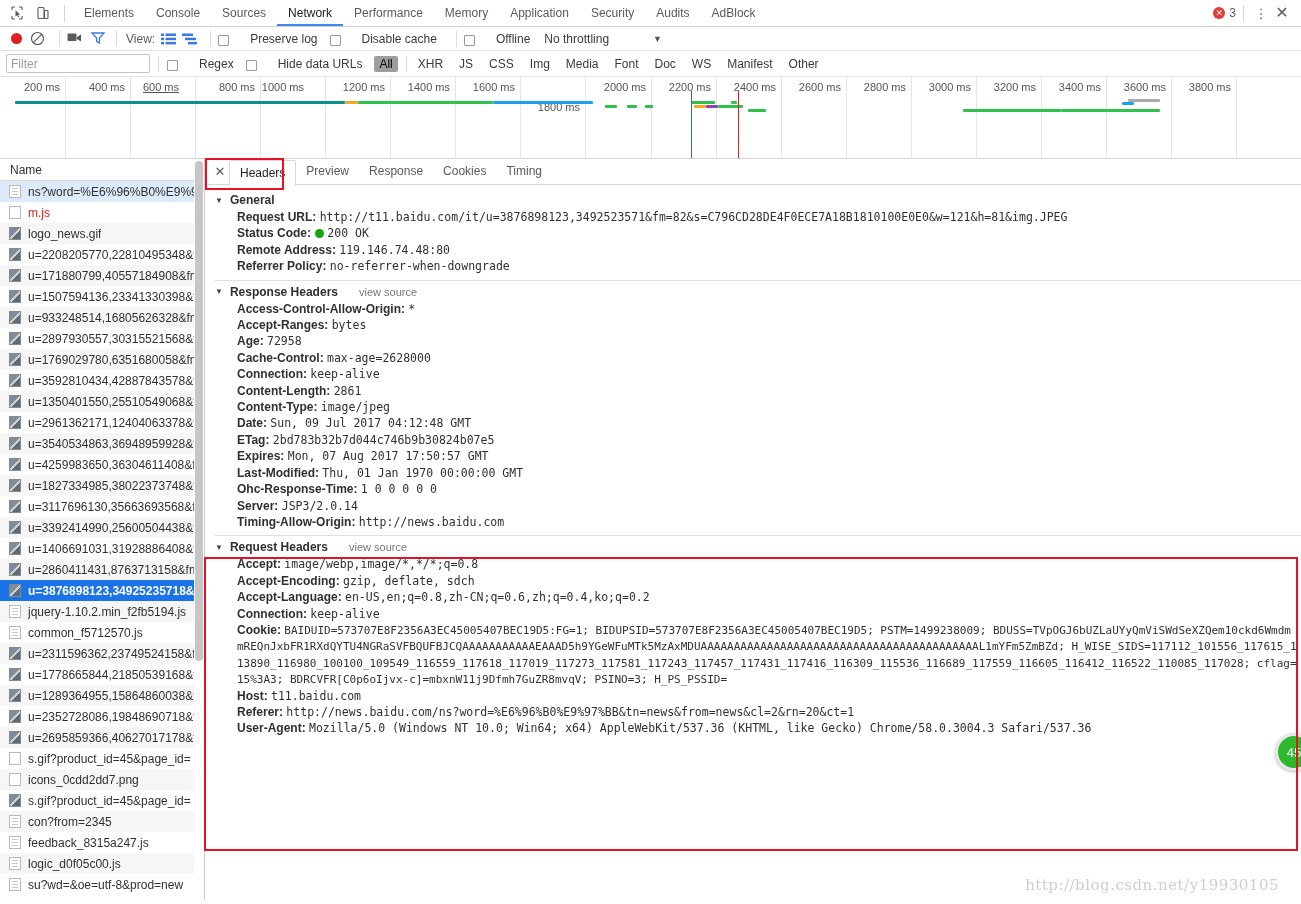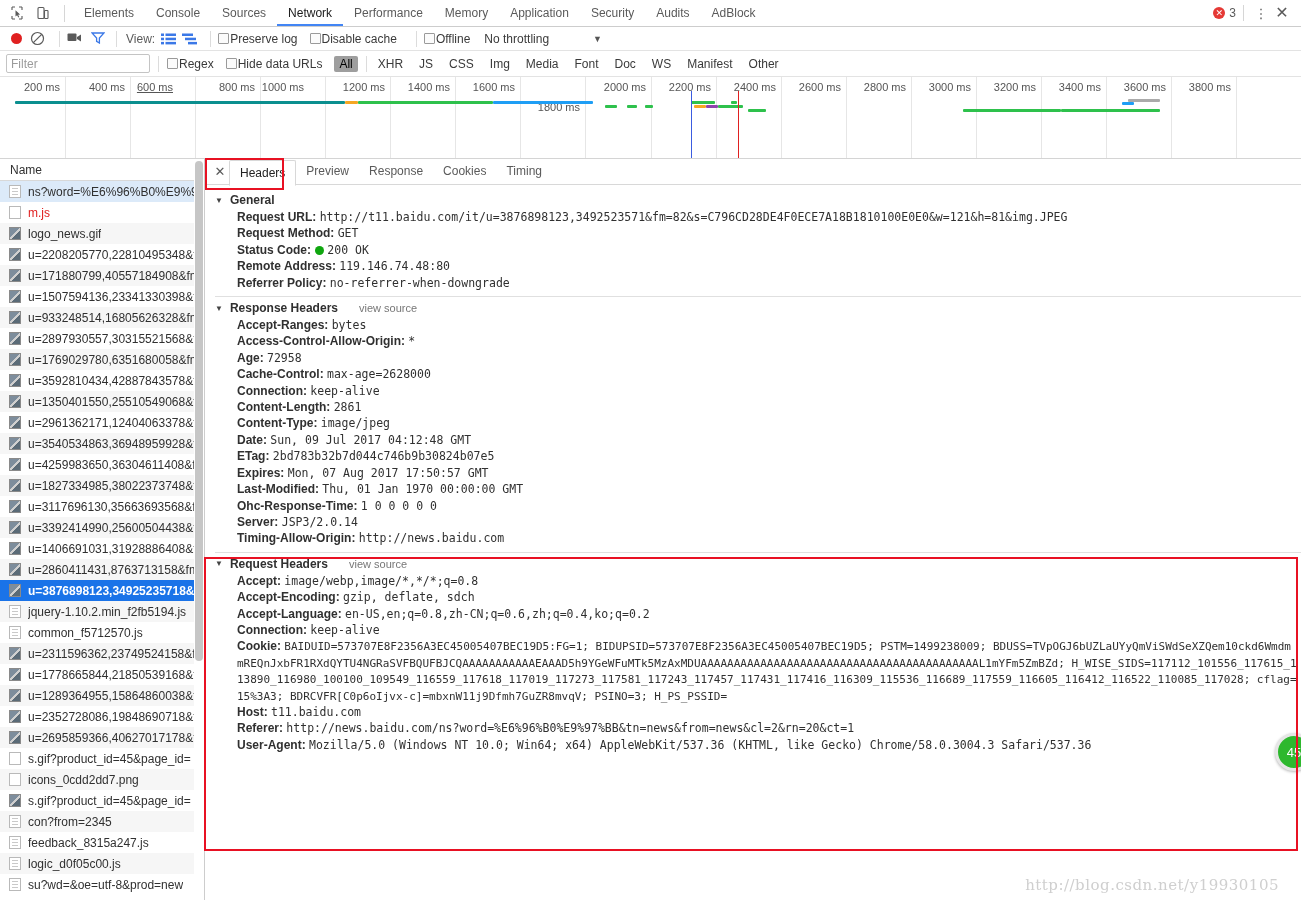--- a/index.html
+++ b/index.html
@@ -45,21 +45,21 @@
     height:24px; display:flex; align-items:center; gap:0;
     border-bottom:1px solid #e3e3e3; padding:0 6px; background:#fff;
   }
   .rec-dot { width:11px;height:11px;border-radius:50%;background:#e02020;margin:0 8px 0 5px;}
   .clear-ico { width:16px;height:16px;margin-right:6px;color:#5a5a5a;}
   .tbl-sep { width:1px;height:16px;background:#dcdcdc;margin:0 7px; }
   .cam-ico { color:#5a5a5a; margin-right:9px; }
   .filt-ico { color:#3b78e7; margin-right:4px; }
   .tb-label { color:#5a5a5a; margin:0 6px 0 2px; }
   .viewbtn { color:#3b78e7; margin-right:6px; display:inline-flex; }
-  .cbwrap { display:flex;align-items:center;gap:1px;color:#3a3a3a;margin-right:12px;}
+  .cbwrap { display:flex;align-items:flex-end;gap:21px;color:#3a3a3a;margin-right:12px;}
   .cb {
     width:11px;height:11px;border:1px solid #9a9a9a;border-radius:1px;background:#fbfbfb;
     display:inline-block;
   }
   .throttle { color:#3a3a3a; margin-left:2px; }
   .caret { margin-left:44px; color:#555; font-size:9px; }
 
   
   #filterbar {
     height:26px; display:flex; align-items:center; padding:0 6px;
@@ -297,21 +297,21 @@
   <span class="type-pill">Other</span>
 </div>
 
 <div id="timeline">
   <div id="ruler">
       <div class="tick" style="left: 65px;"></div>
       <div class="tick-lbl" style="left: 65px;">200 ms</div>
       <div class="tick" style="left: 130px;"></div>
       <div class="tick-lbl" style="left: 130px;">400 ms</div>
       <div class="tick" style="left: 195px;"></div>
-      <div class="tick-lbl" style="left: 178px; text-decoration: underline;">600 ms</div>
+      <div class="tick-lbl" style="left: 184px; text-decoration: underline;">600 ms</div>
       <div class="tick" style="left: 260px;"></div>
       <div class="tick-lbl" style="left: 260px;">800 ms</div>
       <div class="tick" style="left: 325px;"></div>
       <div class="tick-lbl" style="left: 309px;">1000 ms</div>
       <div class="tick" style="left: 390px;"></div>
       <div class="tick-lbl" style="left: 390px;">1200 ms</div>
       <div class="tick" style="left: 455px;"></div>
       <div class="tick-lbl" style="left: 455px;">1400 ms</div>
       <div class="tick" style="left: 520px;"></div>
       <div class="tick-lbl" style="left: 520px;">1600 ms</div>
@@ -520,36 +520,35 @@
     </div>
 
     <div id="detail-body">
 
       <div class="sec-title">
         <span class="tri">▼</span>
         <span>General</span>
       </div>
       <div id="general-rows">
           <div class="hdr-line"><span class="hk">Request URL: </span><span class="hv">http://t11.baidu.com/it/u=3876898123,3492523571&amp;fm=82&amp;s=C796CD28DE4F0ECE7A18B1810100E0E0&amp;w=121&amp;h=81&amp;img.JPEG</span></div>
-          <div class="hdr-line"><span class="hk">Request Method: </span><span class="hv">GET</span></div>
           <div class="hdr-line"><span class="hk">Status Code: </span><span class="status-dot"></span><span class="hv">200 OK</span></div>
           <div class="hdr-line"><span class="hk">Remote Address: </span><span class="hv">119.146.74.48:80</span></div>
           <div class="hdr-line"><span class="hk">Referrer Policy: </span><span class="hv">no-referrer-when-downgrade</span></div>
         </div>
 
       <div class="divider"></div>
 
       <div class="sec-title">
         <span class="tri">▼</span>
         <span>Response Headers</span>
         <span class="view-src">view source</span>
       </div>
       <div id="response-rows">
+          <div class="hdr-line"><span class="hk">Access-Control-Allow-Origin: </span><span class="hv">*</span></div>
           <div class="hdr-line"><span class="hk">Accept-Ranges: </span><span class="hv">bytes</span></div>
-          <div class="hdr-line"><span class="hk">Access-Control-Allow-Origin: </span><span class="hv">*</span></div>
           <div class="hdr-line"><span class="hk">Age: </span><span class="hv">72958</span></div>
           <div class="hdr-line"><span class="hk">Cache-Control: </span><span class="hv">max-age=2628000</span></div>
           <div class="hdr-line"><span class="hk">Connection: </span><span class="hv">keep-alive</span></div>
           <div class="hdr-line"><span class="hk">Content-Length: </span><span class="hv">2861</span></div>
           <div class="hdr-line"><span class="hk">Content-Type: </span><span class="hv">image/jpeg</span></div>
           <div class="hdr-line"><span class="hk">Date: </span><span class="hv">Sun, 09 Jul 2017 04:12:48 GMT</span></div>
           <div class="hdr-line"><span class="hk">ETag: </span><span class="hv">2bd783b32b7d044c746b9b30824b07e5</span></div>
           <div class="hdr-line"><span class="hk">Expires: </span><span class="hv">Mon, 07 Aug 2017 17:50:57 GMT</span></div>
           <div class="hdr-line"><span class="hk">Last-Modified: </span><span class="hv">Thu, 01 Jan 1970 00:00:00 GMT</span></div>
           <div class="hdr-line"><span class="hk">Ohc-Response-Time: </span><span class="hv">1 0 0 0 0 0</span></div>

